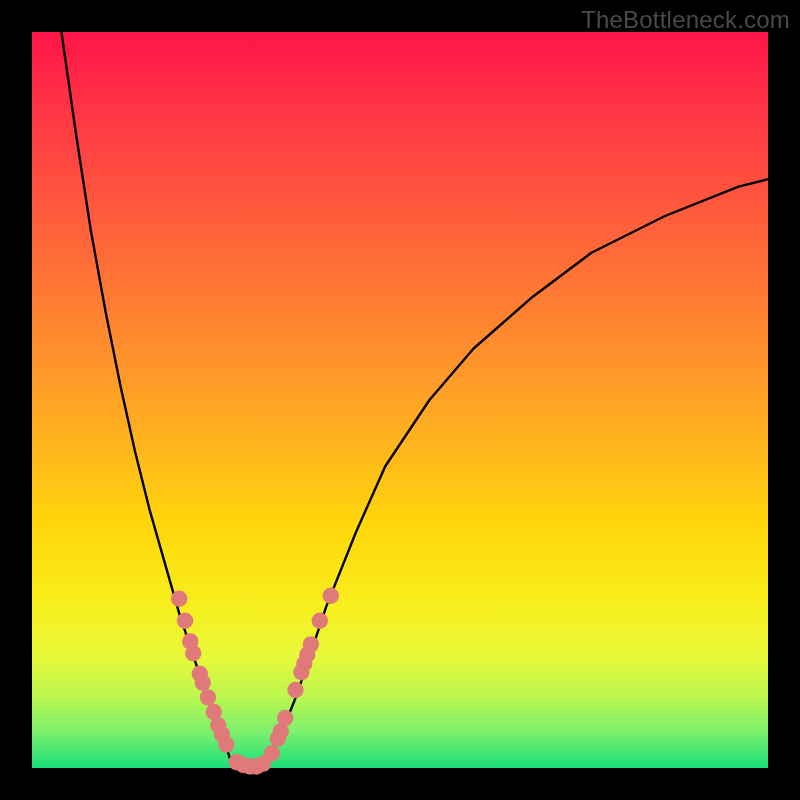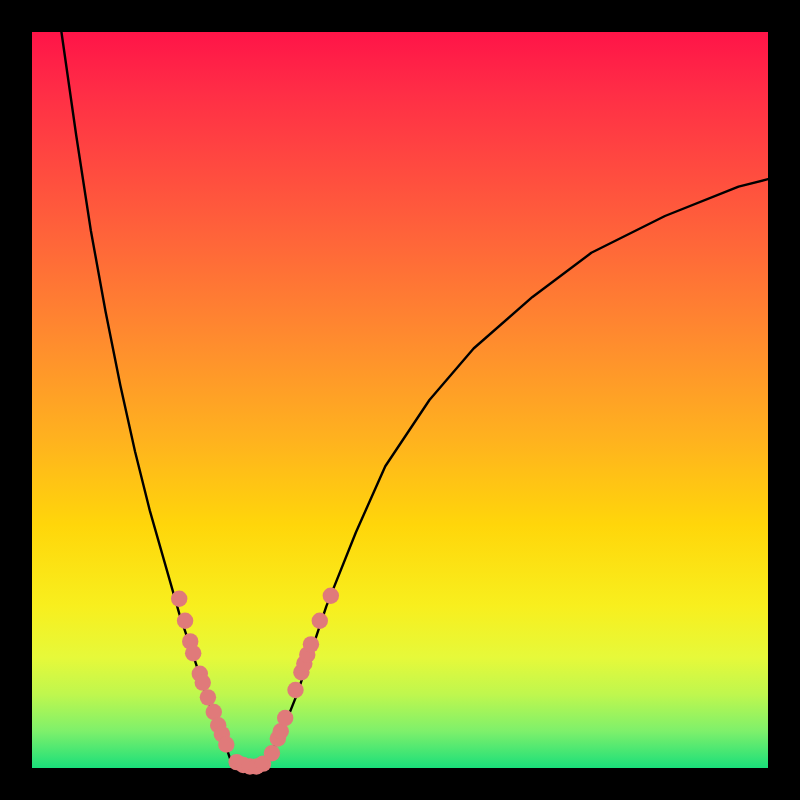--- a/index.html
+++ b/index.html
@@ -94,13 +94,14 @@
           <circle cx="263.488" cy="657.984" r="8.2" fill="#e07a7a" stroke="#c96b6b" stroke-width="0"></circle>
           <circle cx="269.376" cy="640.3199999999999" r="8.2" fill="#e07a7a" stroke="#c96b6b" stroke-width="0"></circle>
           <circle cx="272.32" cy="631.488" r="8.2" fill="#e07a7a" stroke="#c96b6b" stroke-width="0"></circle>
           <circle cx="275.264" cy="622.656" r="8.2" fill="#e07a7a" stroke="#c96b6b" stroke-width="0"></circle>
           <circle cx="278.944" cy="612.352" r="8.2" fill="#e07a7a" stroke="#c96b6b" stroke-width="0"></circle>
           <circle cx="287.776" cy="588.8" r="8.2" fill="#e07a7a" stroke="#c96b6b" stroke-width="0"></circle>
           <circle cx="298.81600000000003" cy="563.7760000000001" r="8.2" fill="#e07a7a" stroke="#c96b6b" stroke-width="0"></circle>
         </g>
     </svg>
   </div>
+  <div class="watermark">TheBottleneck.com</div>
 </div>
 
 </body></html>

